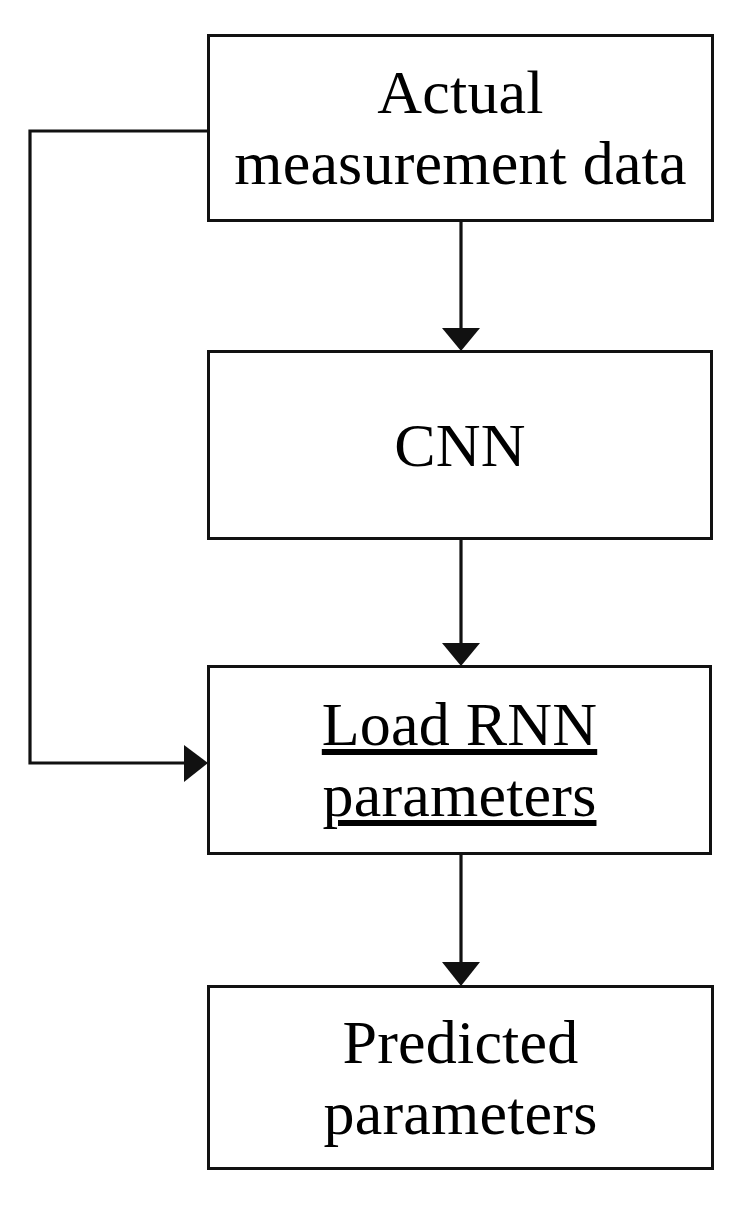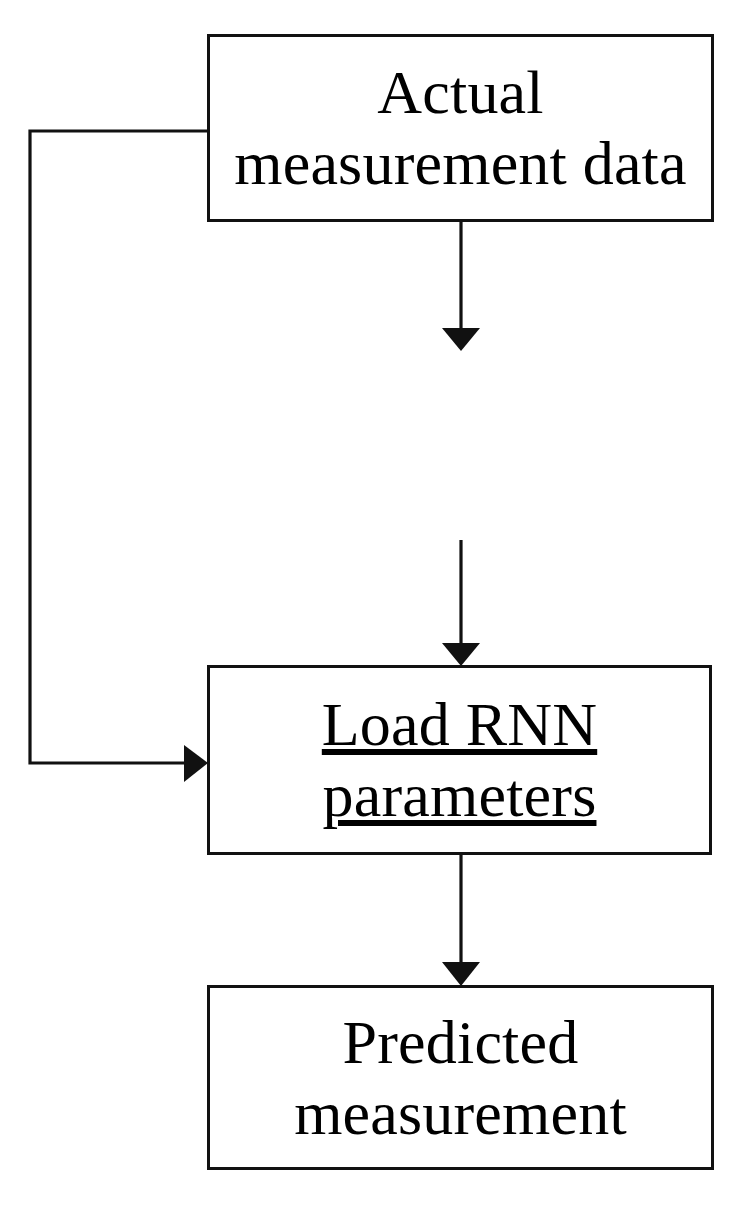--- a/index.html
+++ b/index.html
@@ -87,24 +87,27 @@
       <path class="edge-line" d="M 207 131 L 30 131 L 30 763 L 186 763"></path>
       <polygon class="arrow-head" points="184,745 184,782 208,763"></polygon>
     </g>
   </svg>
 
   <div class="node" id="node-1">
     <span class="node-label">Actual
 measurement data</span>
   </div>
 
+  <div class="node" id="node-2">
+    <span class="node-label">CNN</span>
+  </div>
 
   <div class="node" id="node-3">
     <span class="node-label">Load RNN
 parameters</span>
   </div>
 
   <div class="node" id="node-4">
     <span class="node-label">Predicted
-measurement</span>
+parameters</span>
   </div>
 
 </div>
 
 </body></html>

